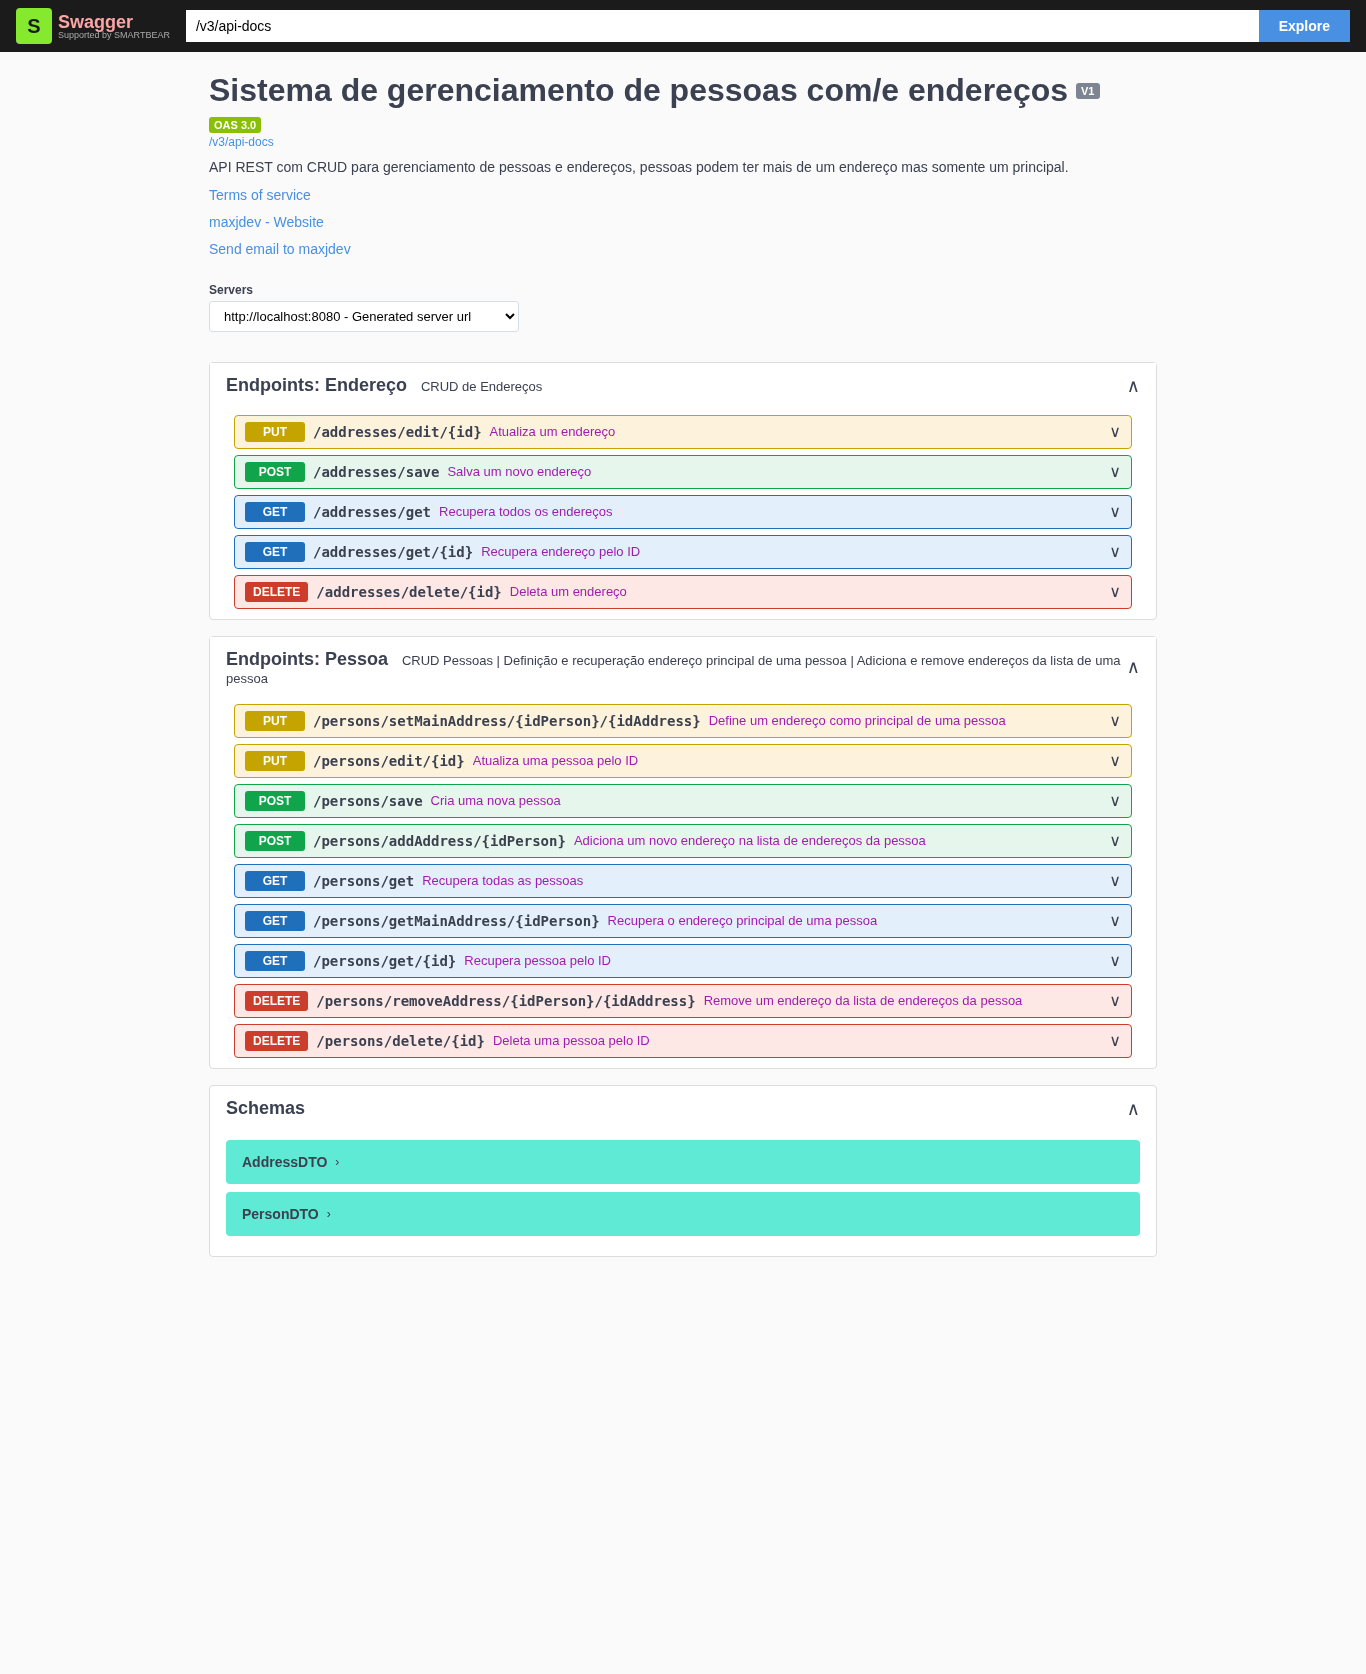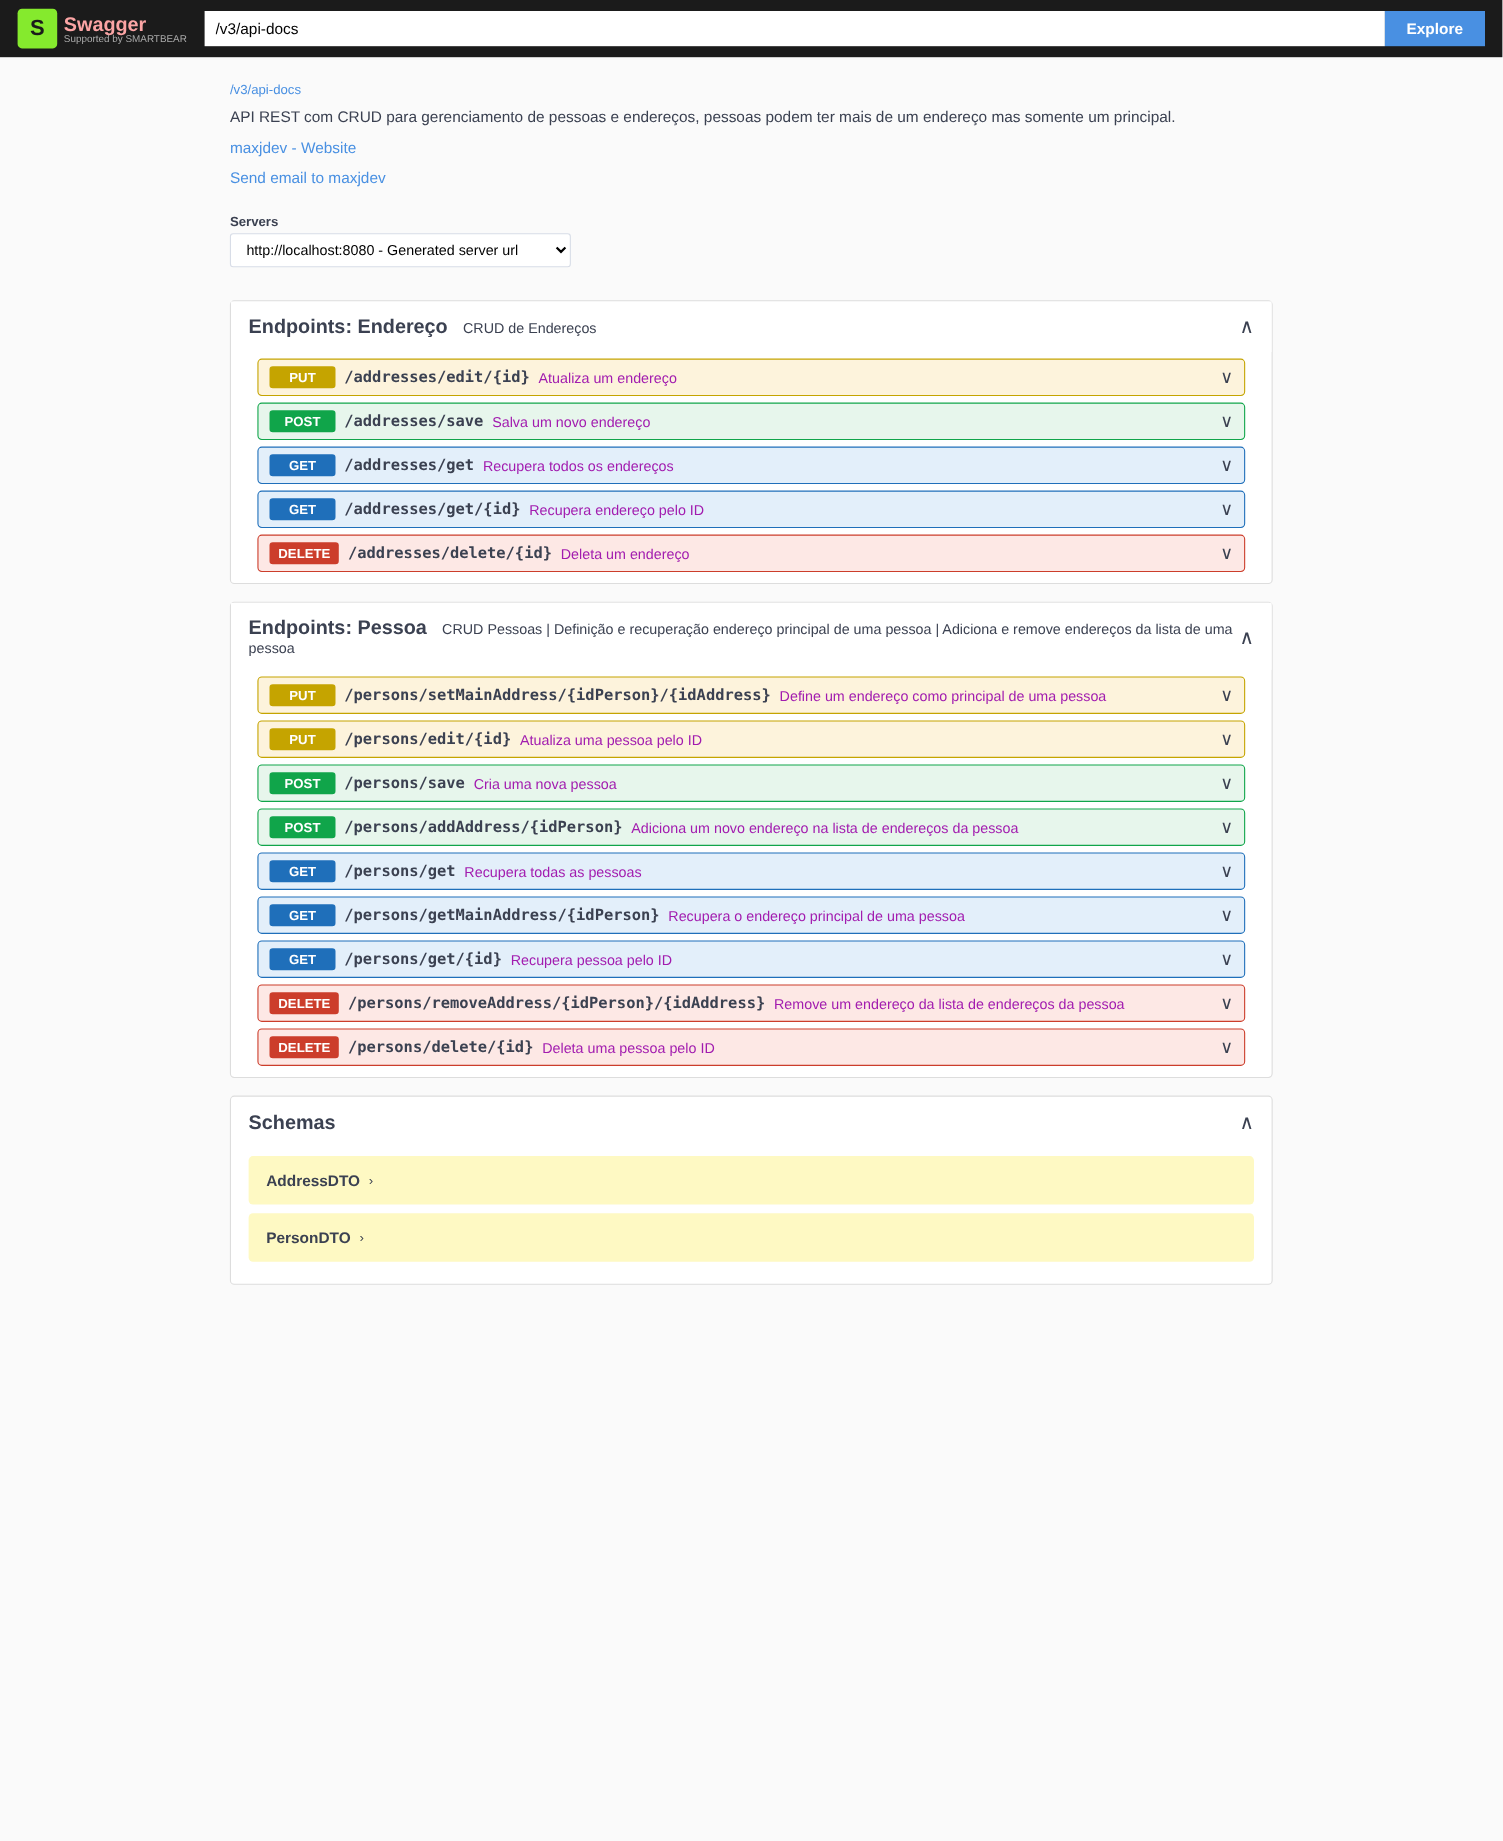--- a/index.html
+++ b/index.html
@@ -213,21 +213,21 @@
     }
     .schemas-header {
       display: flex;
       align-items: center;
       justify-content: space-between;
       padding: 12px 16px;
       cursor: pointer;
     }
     .schemas-title { font-size: 18px; font-weight: 700; color: #3b4151; }
     .schema-item {
-      background: #fef9c3;
+      background: #5eead4;
       border-radius: 4px;
       margin: 8px 16px;
       padding: 14px 16px;
       display: flex;
       align-items: center;
       cursor: pointer;
     }
     .schema-name { font-size: 14px; font-weight: 600; color: #3b4151; }
     .schema-chevron { margin-left: 8px; font-size: 12px; color: #3b4151; }
     .schemas-inner { padding-bottom: 12px; }
@@ -247,23 +247,29 @@
   </div>
   <div class="url-bar">
     <input class="url-input" type="text" value="/v3/api-docs" style="">
     <button class="explore-btn">Explore</button>
   </div>
 </div>
 
 <div class="main">
 
   <div>
+    <h1 class="info-title">
+      <span>Sistema de gerenciamento de pessoas com/e endereços</span>
+      <span class="badge badge-v1">V1</span>
+      <span class="badge badge-oas">OAS 3.0</span>
+    </h1>
     <a class="info-link" href="#">/v3/api-docs</a>
     <p class="info-desc">API REST com CRUD para gerenciamento de pessoas e endereços, pessoas podem ter mais de um endereço mas somente um principal.</p>
     <div class="info-links">
+      <a class="info-link" href="#">Terms of service</a>
       <a class="info-link" href="#">maxjdev - Website</a>
       <a class="info-link" href="#">Send email to maxjdev</a>
     </div>
   </div>
 
   <div class="servers-section">
     <div class="servers-label">Servers</div>
     <select class="servers-select">
       <option>http://localhost:8080 - Generated server url</option>
     </select>

